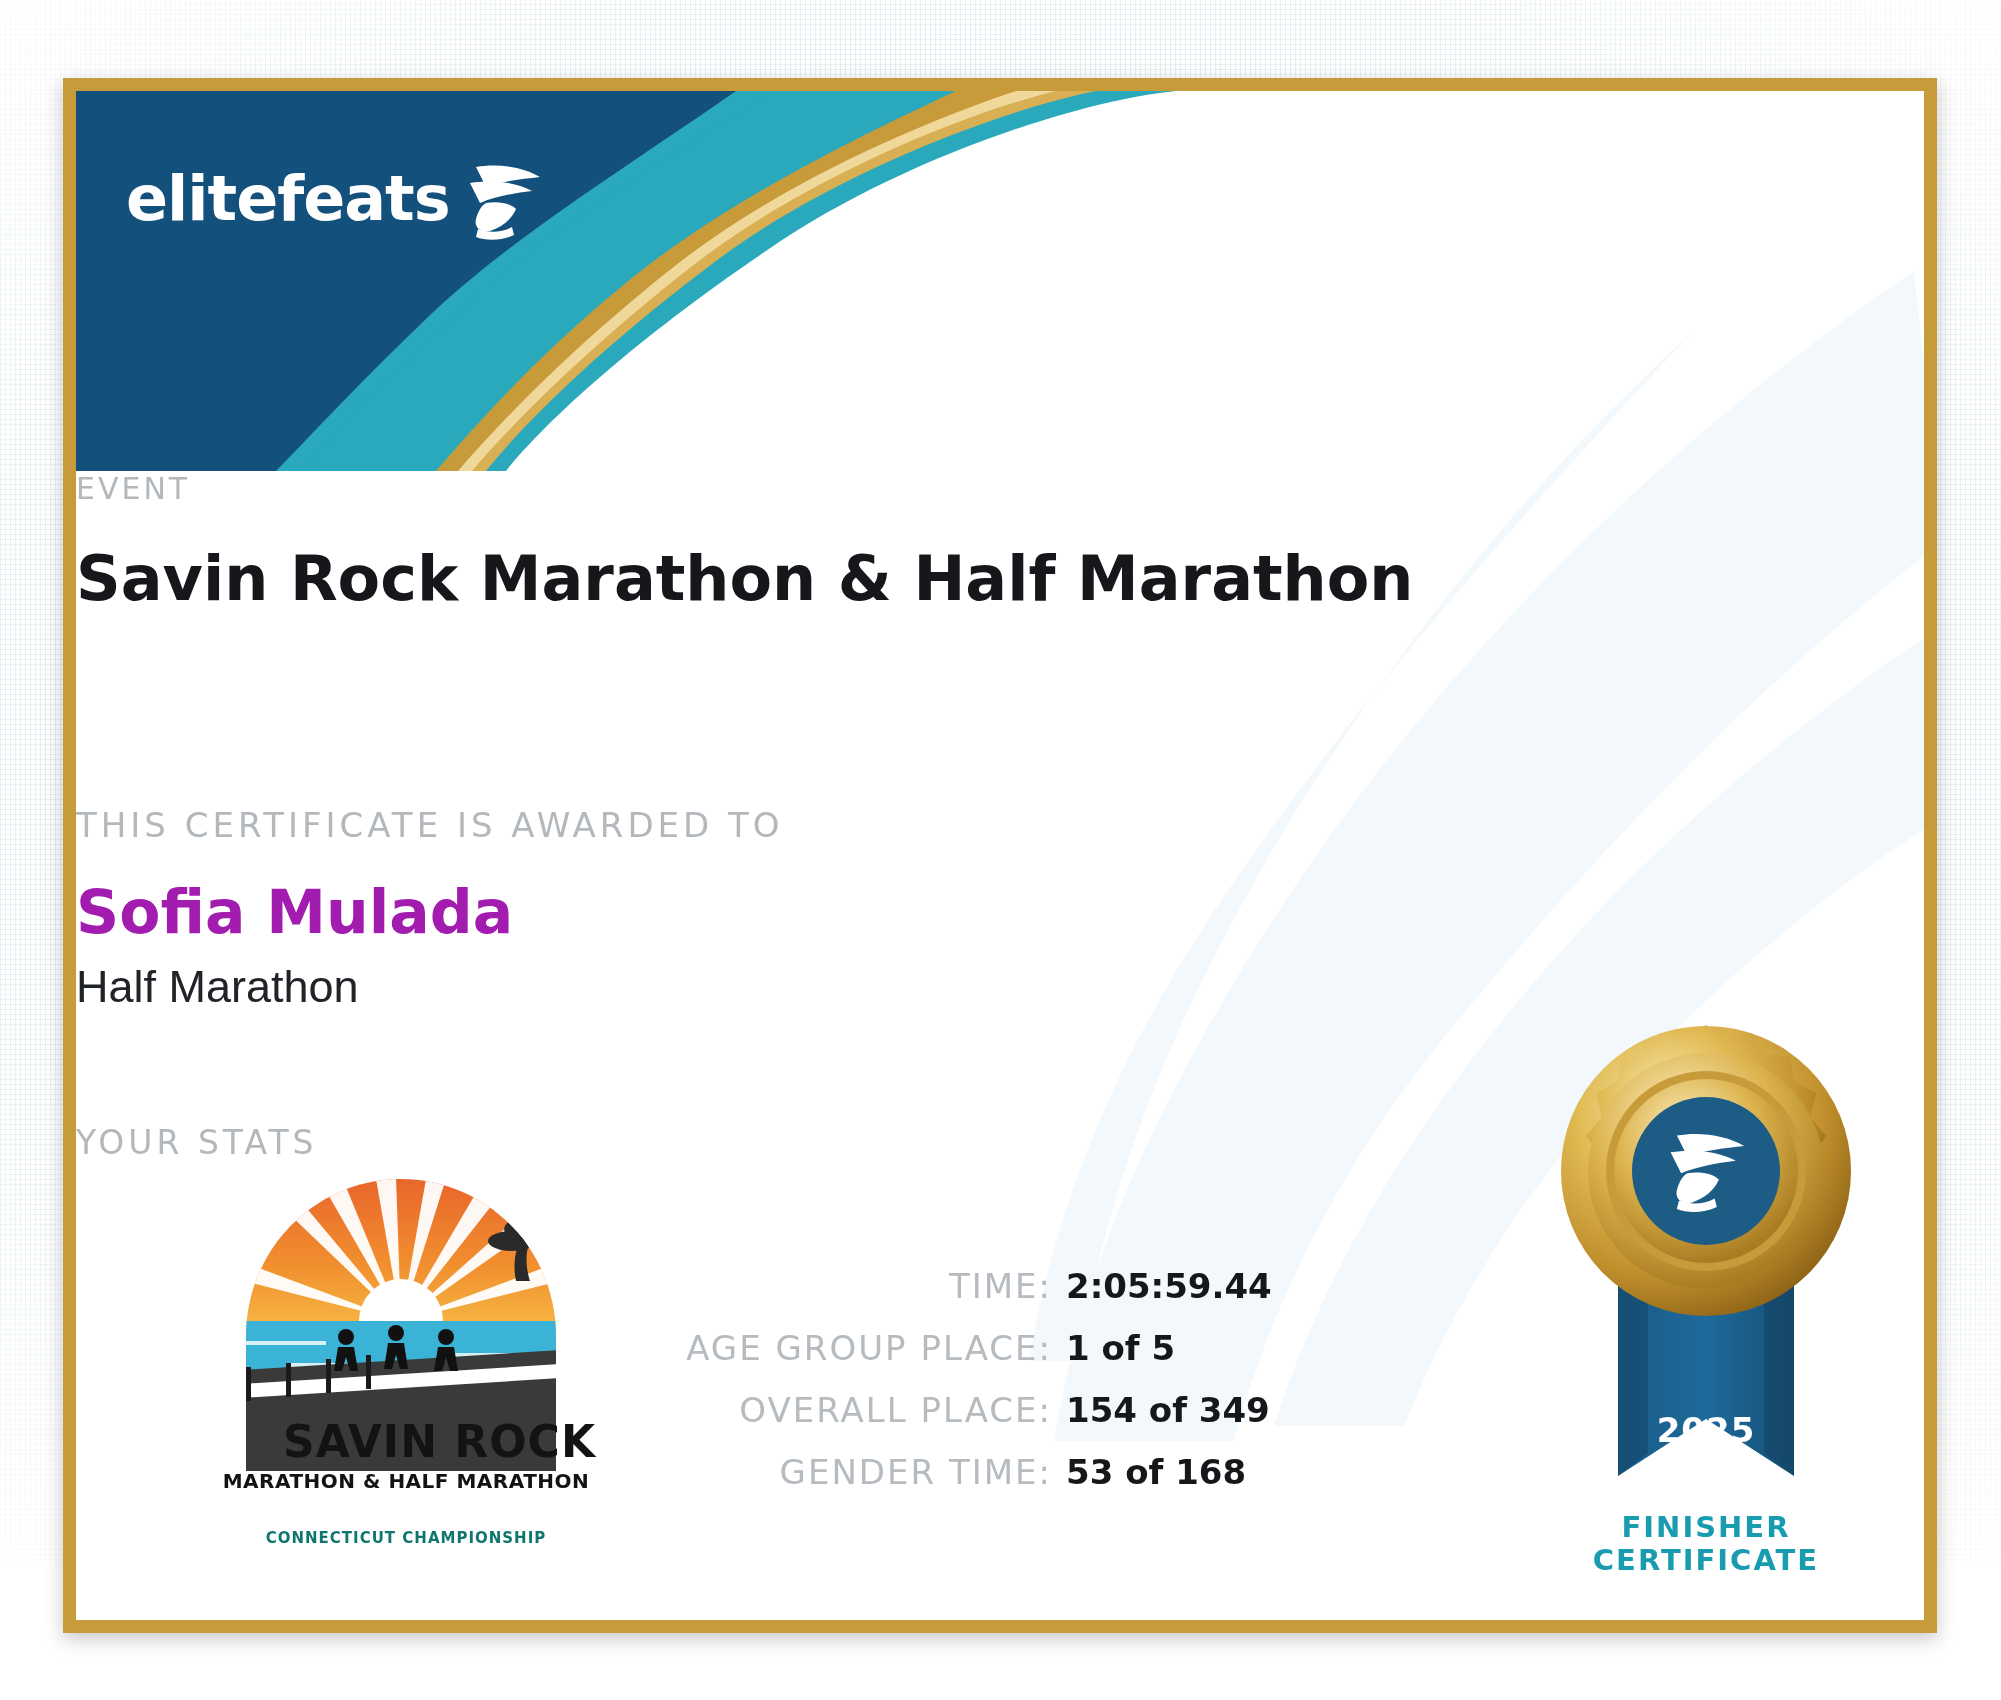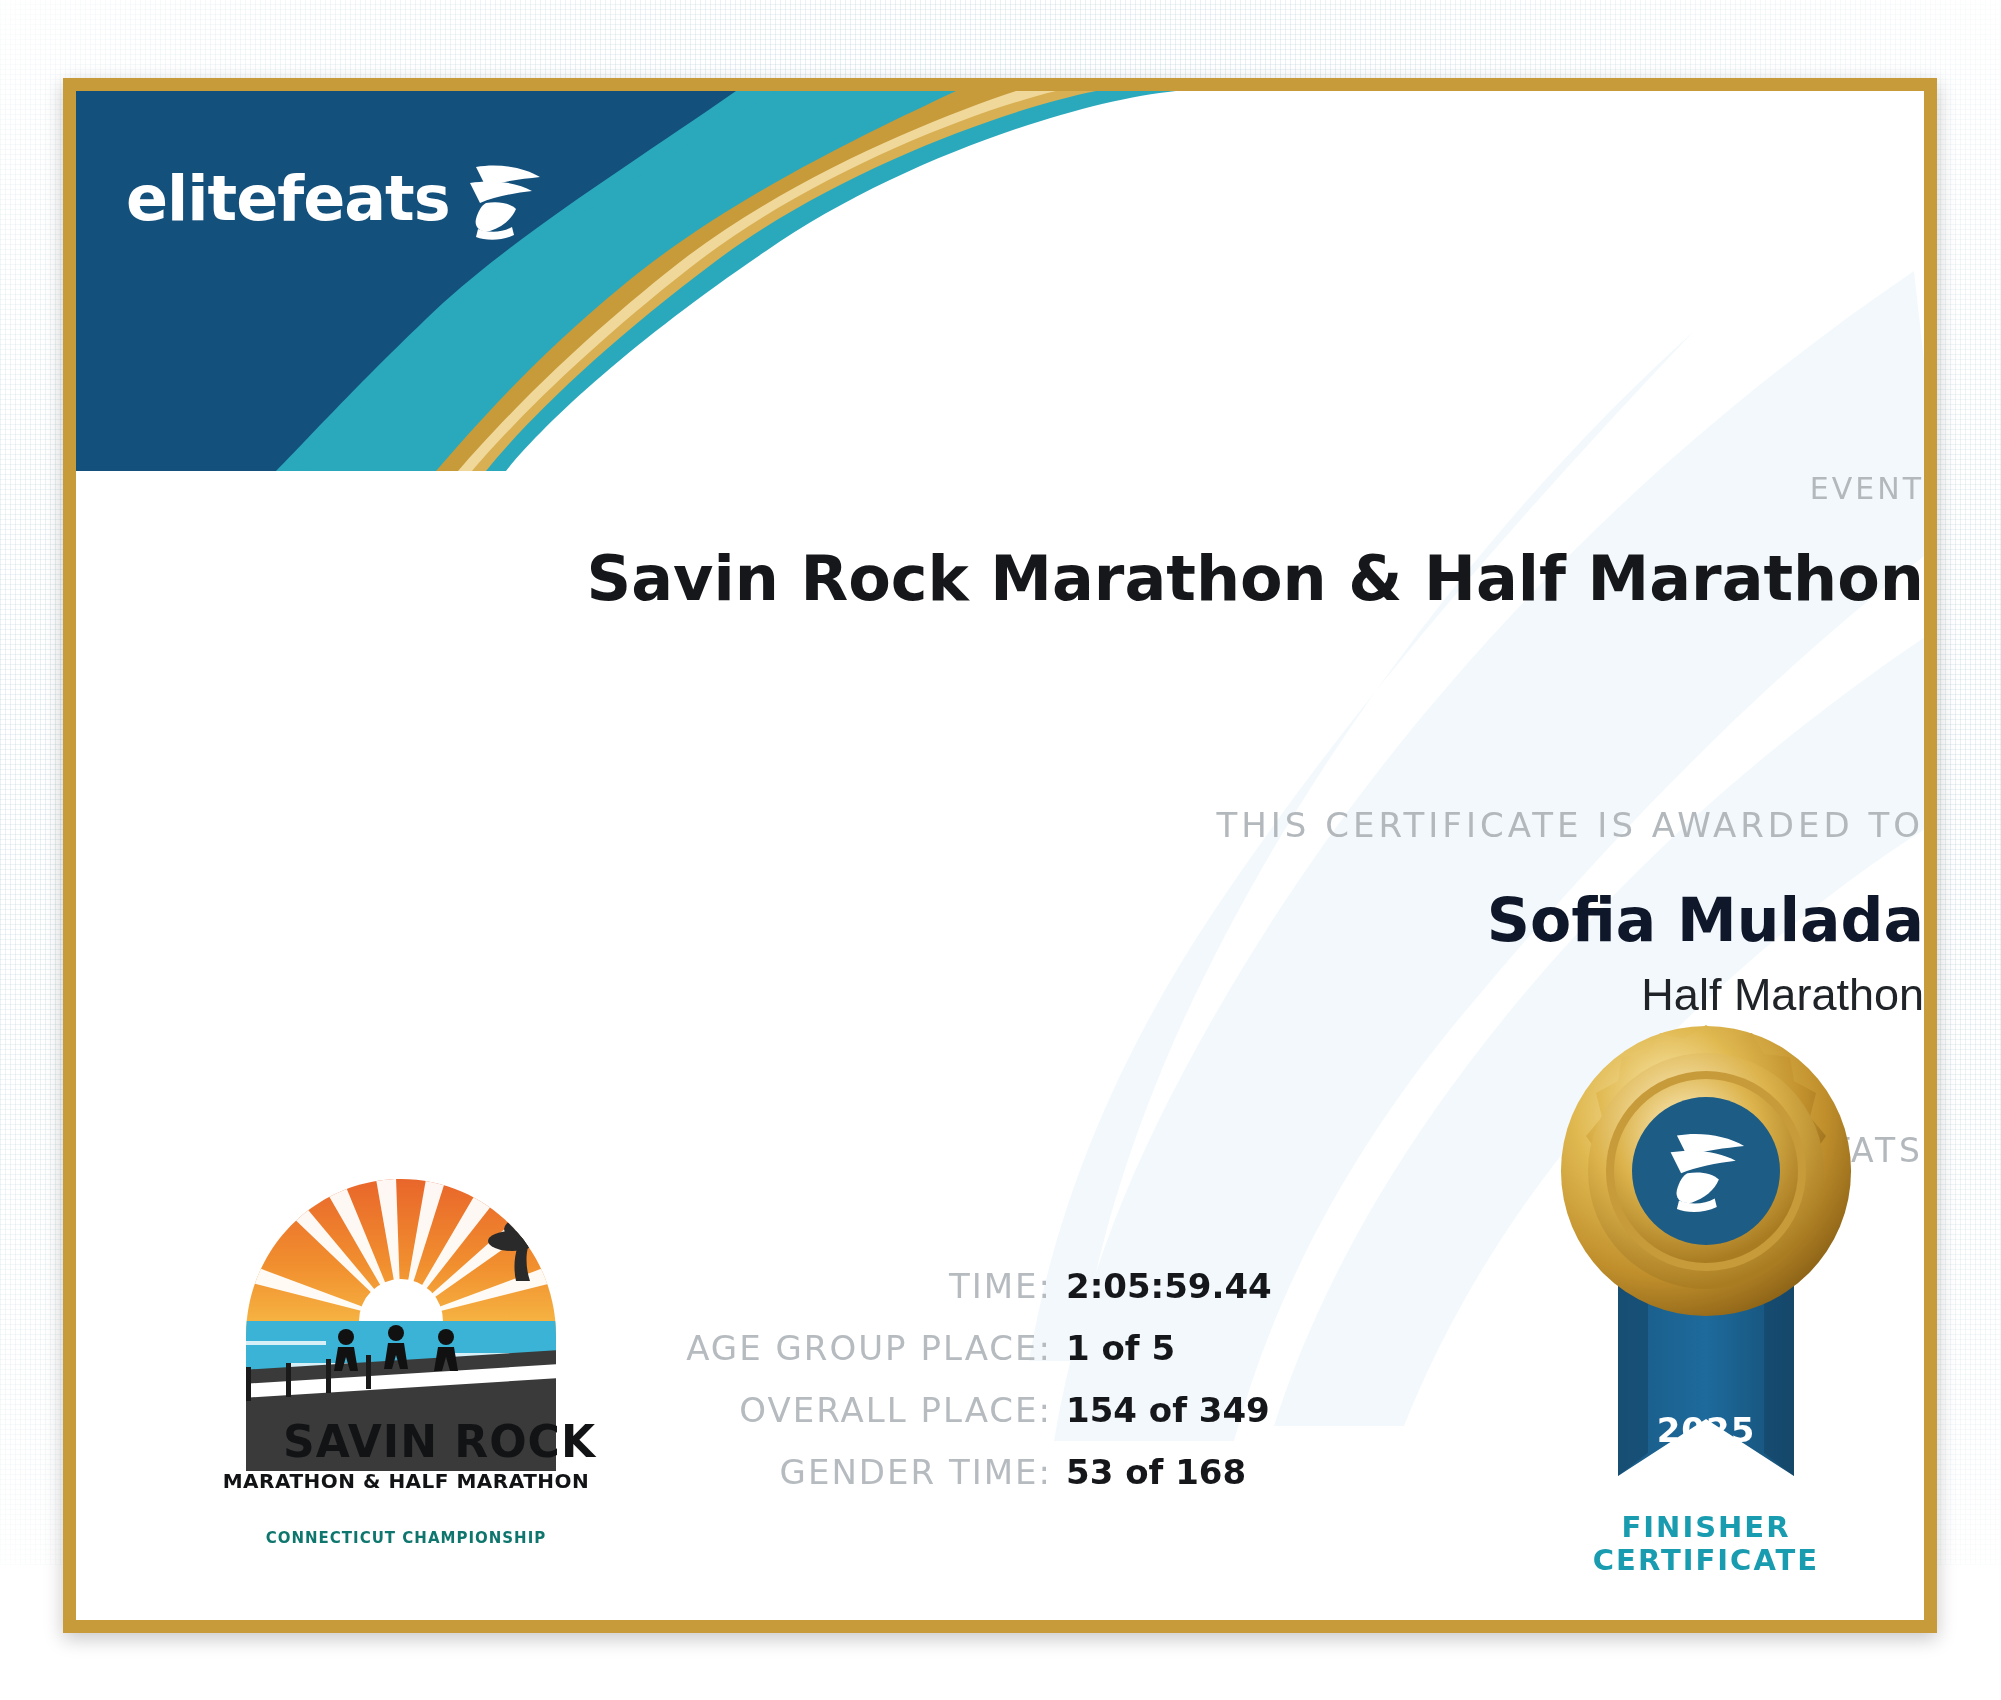--- a/index.html
+++ b/index.html
@@ -89,21 +89,21 @@
     letter-spacing: -1px;
     font-family: "DejaVu Sans", sans-serif;
   }
 
   
   .body-block {
     position: absolute;
     left: 0;
     right: 0;
     top: 380px;
-    text-align: right;
+    text-align: left;
   }
   .lbl {
     color: #b3b8bd;
     font-size: 30px;
     letter-spacing: 3px;
     font-family: "DejaVu Sans", sans-serif;
     font-weight: 500;
   }
   .event-name {
     margin-top: 36px;
@@ -114,22 +114,22 @@
     letter-spacing: 0px;
   }
   .awarded-lbl {
     margin-top: 190px;
     color: #b3b8bd;
     font-size: 34px;
     letter-spacing: 4px;
     font-family: "DejaVu Sans", sans-serif;
   }
   .recipient {
-    margin-top: 40px;
-    color: #0f172a;
+    margin-top: 32px;
+    color: #a21caf;
     font-size: 60px;
     font-weight: bold;
     font-family: "DejaVu Sans", sans-serif;
   }
   .race {
     margin-top: 14px;
     color: #202327;
     font-size: 45px;
     font-family: "Liberation Sans", sans-serif;
   }

